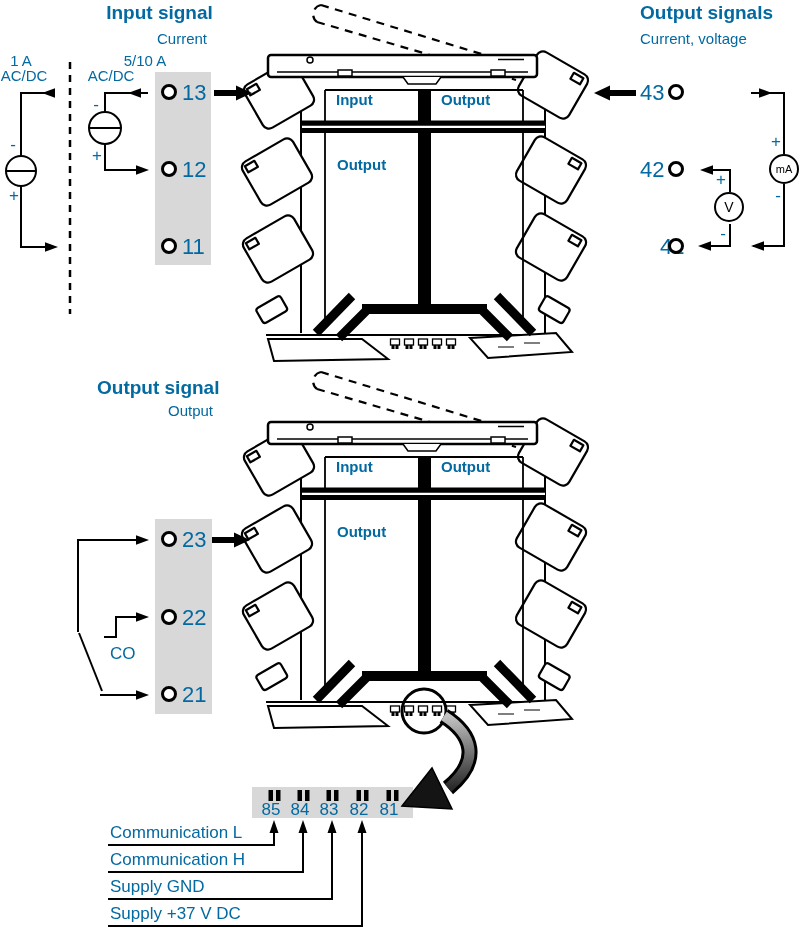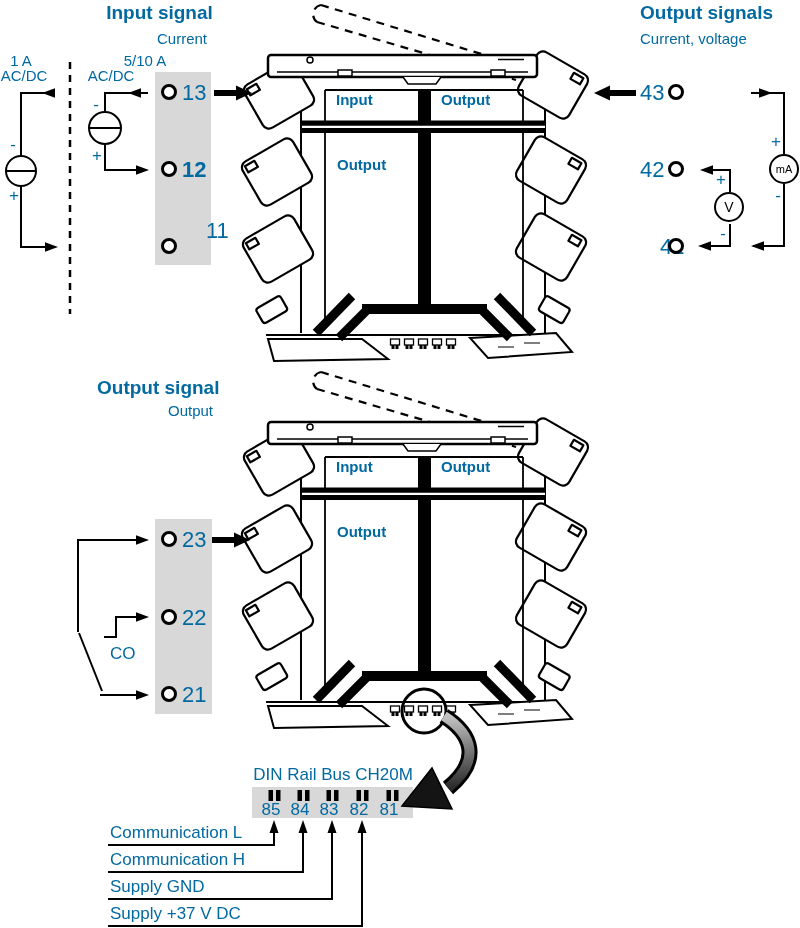--- a/index.html
+++ b/index.html
@@ -247,23 +247,23 @@
   </div>
   <div class="abs meter v" style="left:714px;top:192px;">
     <span>V</span>
   </div>
 
   <div class="abs txt co" style="left:110px;top:645px;">CO</div>
 
   <div class="abs tcirc" style="left:161px;top:84px;"></div>
   <div class="abs txt num" style="left:182px;top:82px;">13</div>
   <div class="abs tcirc" style="left:161px;top:161px;"></div>
-  <div class="abs txt num" style="left:182px;top:159px;font-weight:bold;">12</div>
+  <div class="abs txt num" style="left:182px;top:159px;">12</div>
   <div class="abs tcirc" style="left:161px;top:238px;"></div>
-  <div class="abs txt num" style="left:182px;top:220px;margin-left:24px;">11</div>
+  <div class="abs txt num" style="left:182px;top:236px;">11</div>
 
   <div class="abs txt num" style="left:640px;top:82px;">43</div>
   <div class="abs tcirc" style="left:668px;top:84px;"></div>
   <div class="abs txt num" style="left:640px;top:159px;">42</div>
   <div class="abs tcirc" style="left:668px;top:161px;"></div>
   <div class="abs txt num" style="left:640px;top:236px;margin-left:20px;">41</div>
   <div class="abs tcirc" style="left:668px;top:238px;"></div>
 
   <div class="abs tcirc" style="left:161px;top:531px;"></div>
   <div class="abs txt num" style="left:182px;top:529px;">23</div>
@@ -272,21 +272,20 @@
   <div class="abs tcirc" style="left:161px;top:686px;"></div>
   <div class="abs txt num" style="left:182px;top:684px;">21</div>
 
   <div class="abs txt modlab" style="left:336px;top:92px;">Input</div>
   <div class="abs txt modlab" style="left:441px;top:92px;">Output</div>
   <div class="abs txt modlab" style="left:337px;top:157px;">Output</div>
   <div class="abs txt modlab" style="left:336px;top:459px;">Input</div>
   <div class="abs txt modlab" style="left:441px;top:459px;">Output</div>
   <div class="abs txt modlab" style="left:337px;top:524px;">Output</div>
 
-  <div class="abs txt bustitle" style="left:253px;top:766px;width:160px;">DIN Rail Bus CH20M</div>
   <div class="abs txt busnum" style="left:258px;top:802px;">85</div>
   <div class="abs txt busnum" style="left:287px;top:802px;">84</div>
   <div class="abs txt busnum" style="left:316px;top:802px;">83</div>
   <div class="abs txt busnum" style="left:346px;top:802px;">82</div>
   <div class="abs txt busnum" style="left:376px;top:802px;">81</div>
   <div class="abs txt buslab" style="left:110px;top:824px;">Communication L</div>
   <div class="abs txt buslab" style="left:110px;top:851px;">Communication H</div>
   <div class="abs txt buslab" style="left:110px;top:878px;">Supply GND</div>
   <div class="abs txt buslab" style="left:110px;top:905px;">Supply +37 V DC</div>
 

